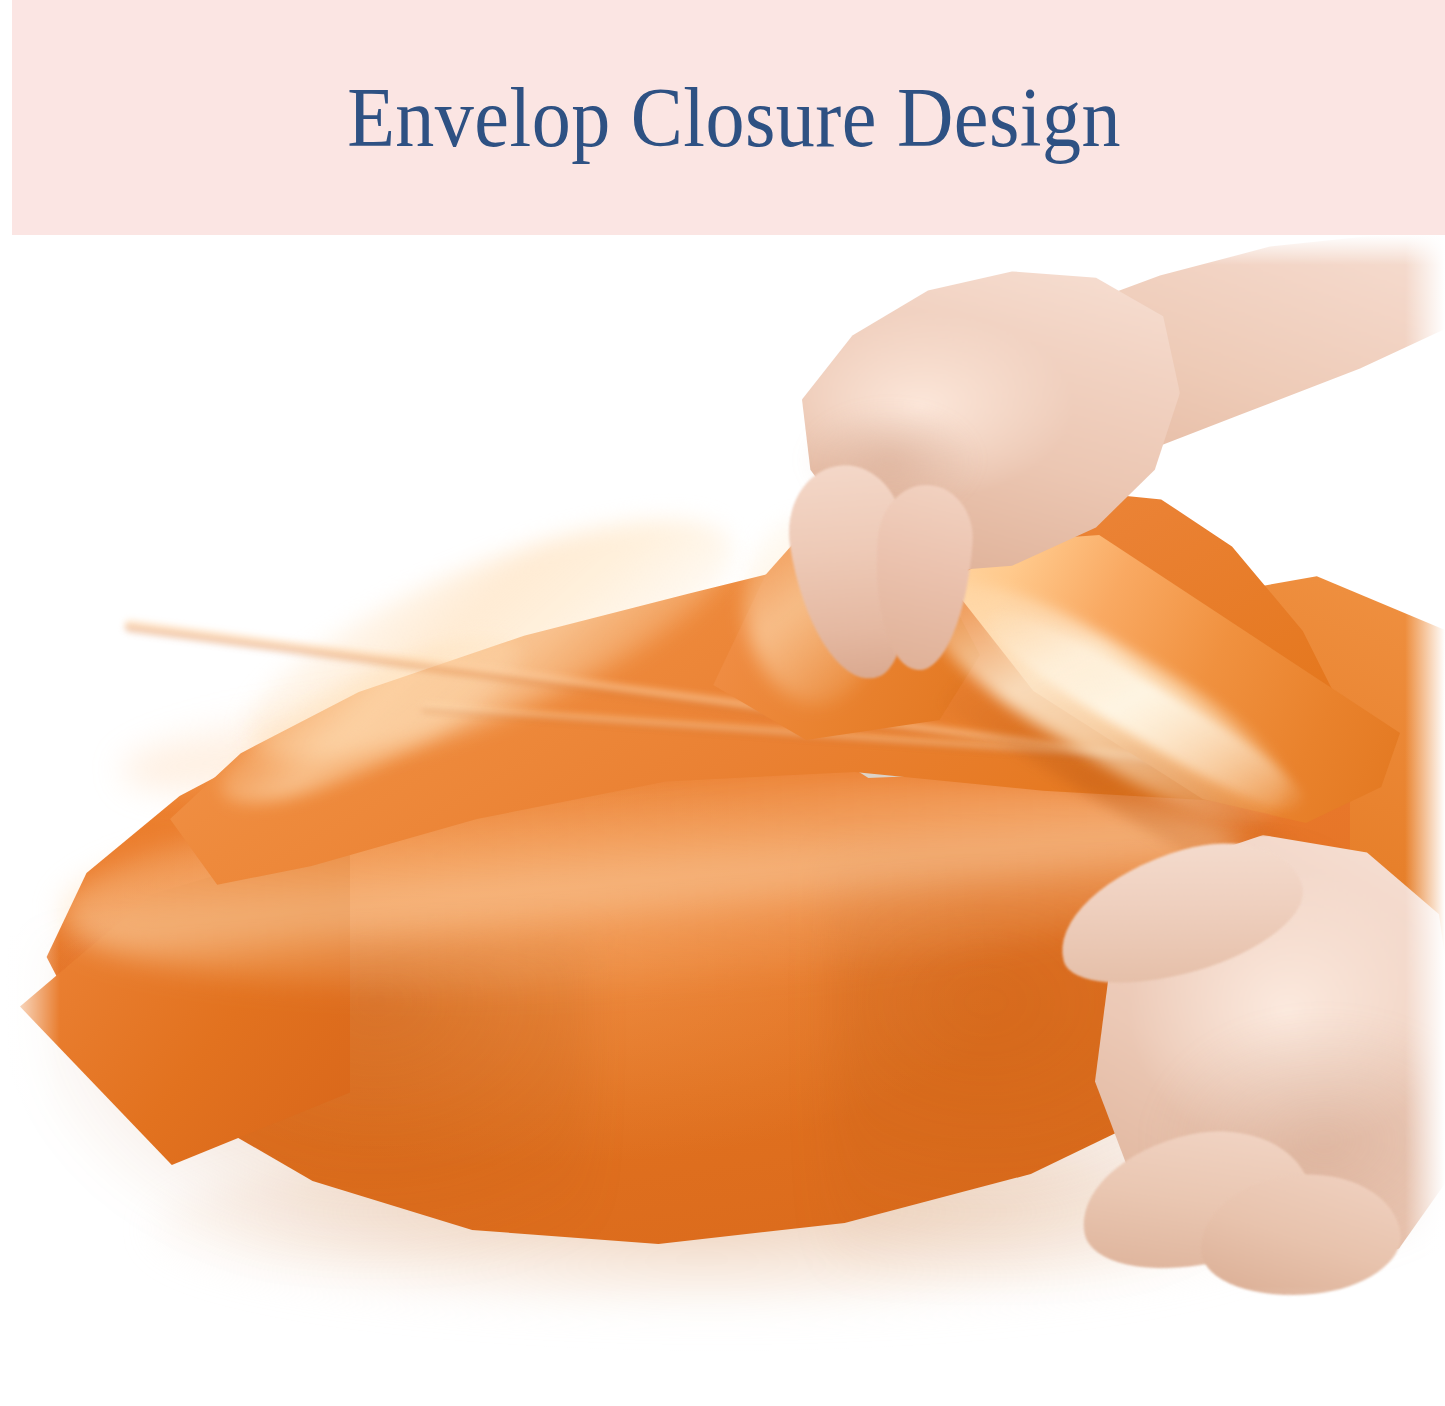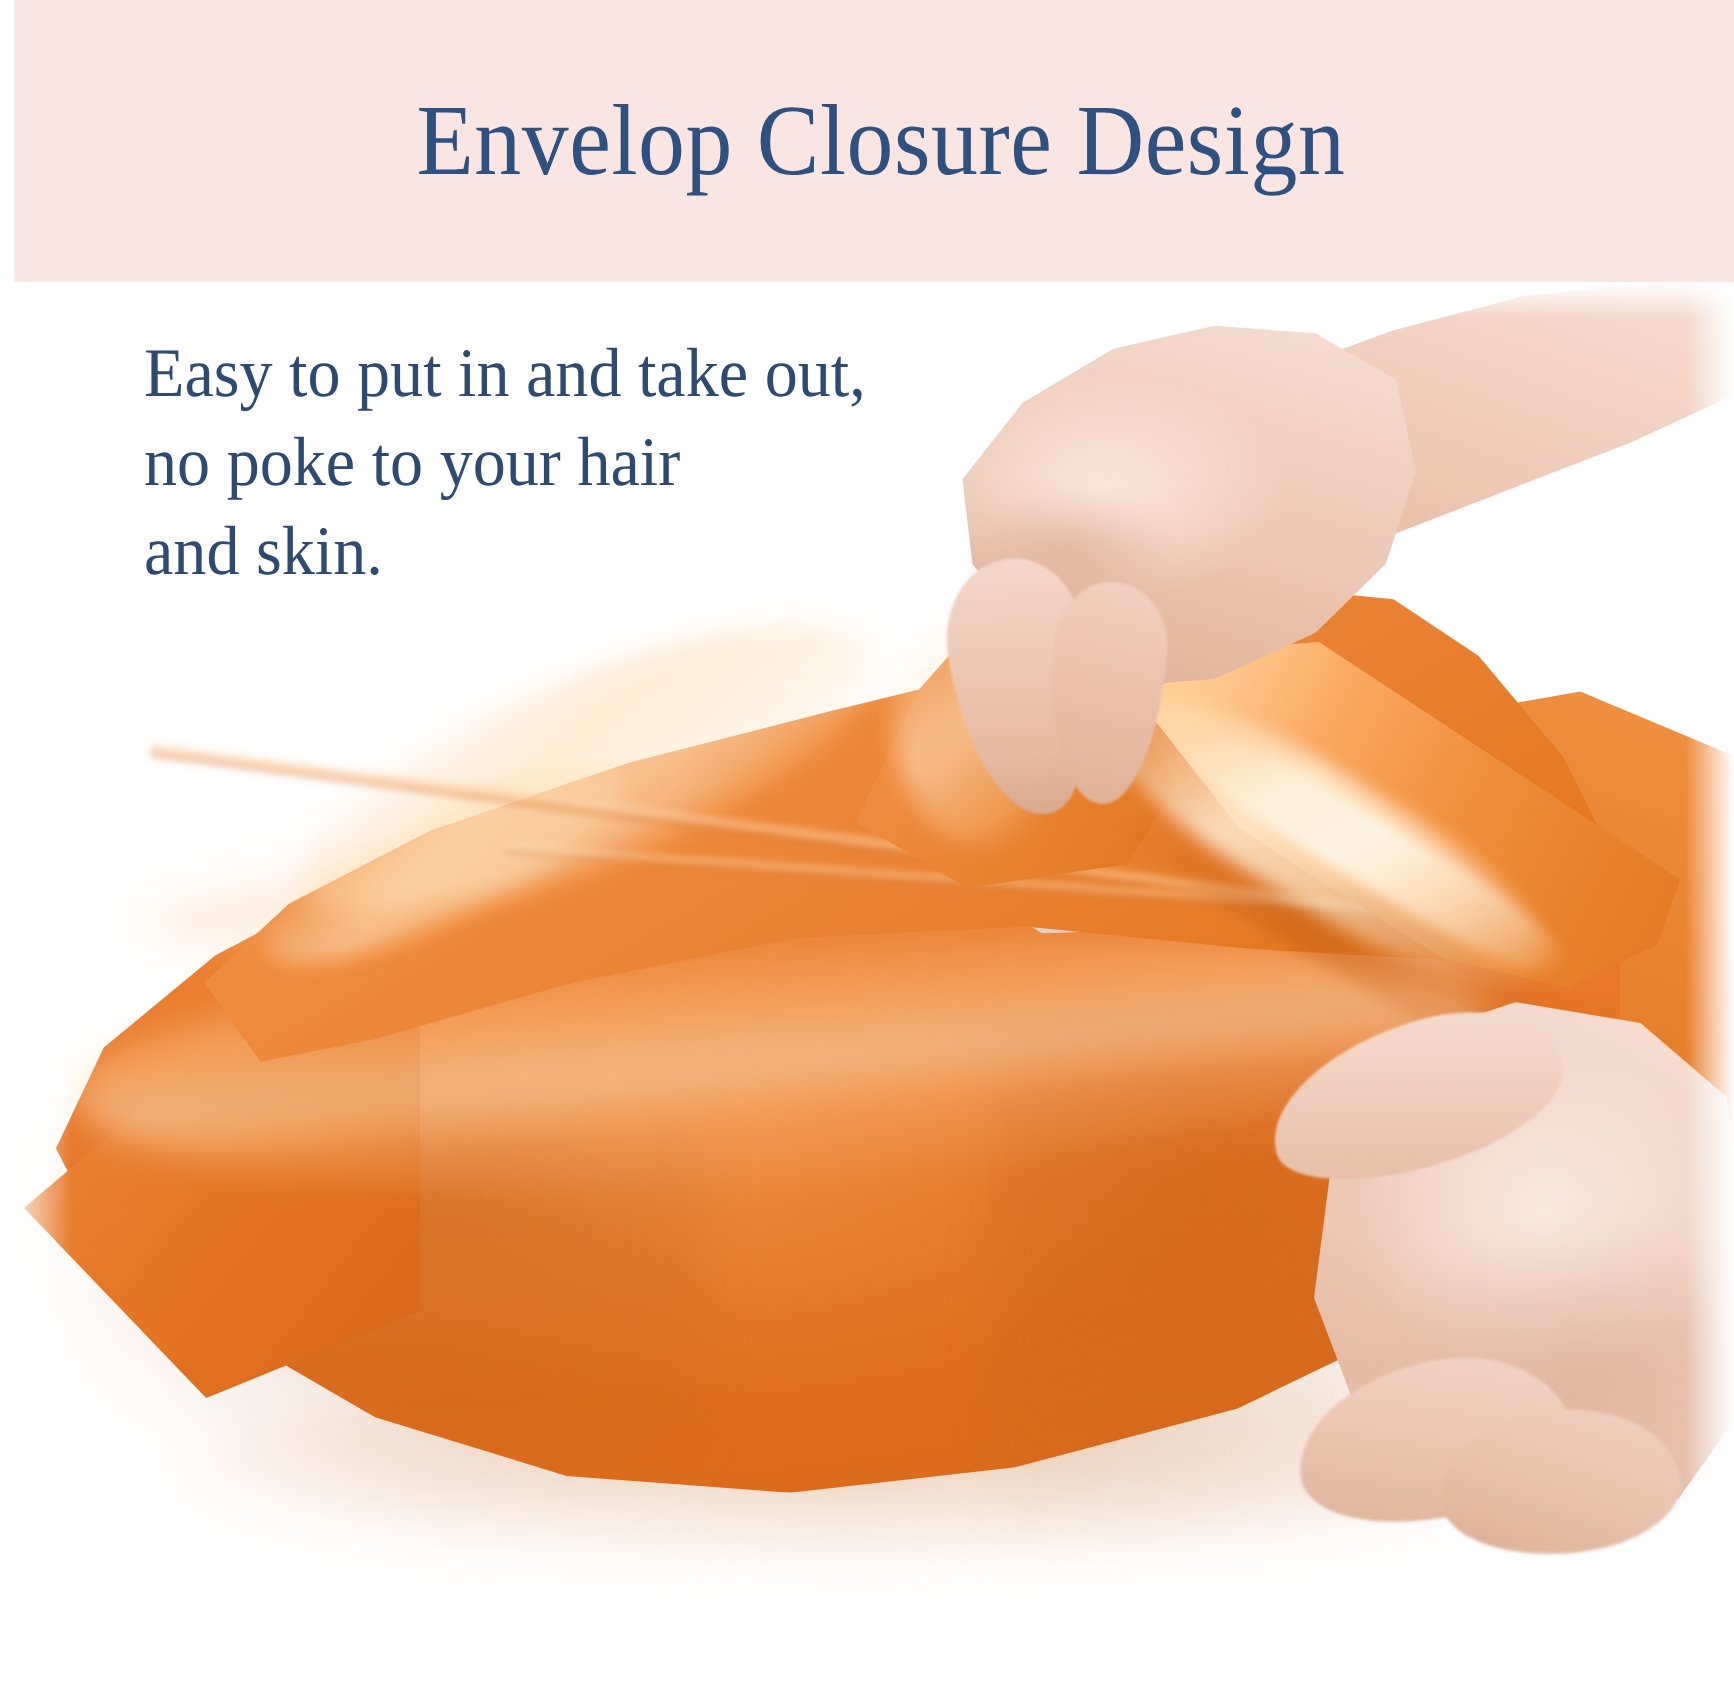--- a/index.html
+++ b/index.html
@@ -525,25 +525,20 @@
 </style>
 </head>
 <body>
 
 <div id="page">
 
   <div class="banner">
     <div class="banner-title">Envelop Closure Design</div>
   </div>
 
-  <div class="caption">
-    <div class="caption-line">Easy to put in and take out,</div>
-    <div class="caption-line">no poke to your hair</div>
-    <div class="caption-line">and skin.</div>
-  </div>
 
   <div class="photo">
 
     <div class="floor-shadow"></div>
 
     <div class="right-wing"></div>
 
     <div class="pillow-body"></div>
     <div class="body-shade-left"></div>
     <div class="body-shade-right"></div>

